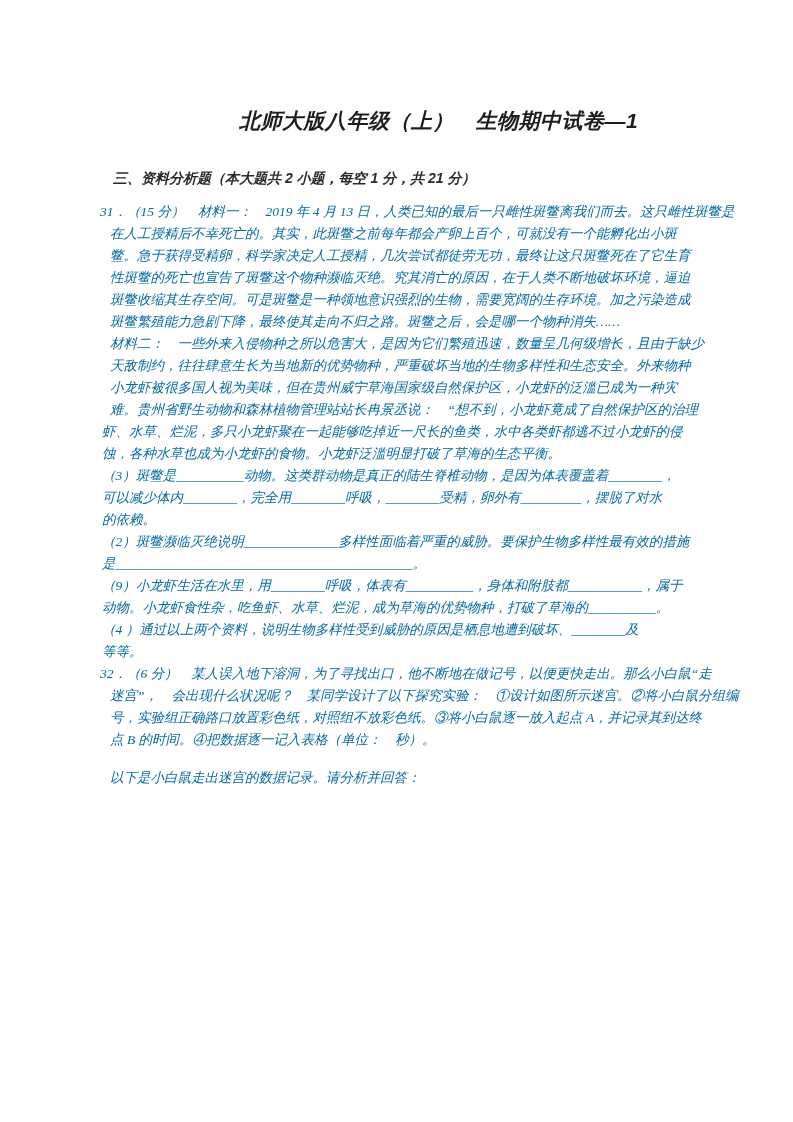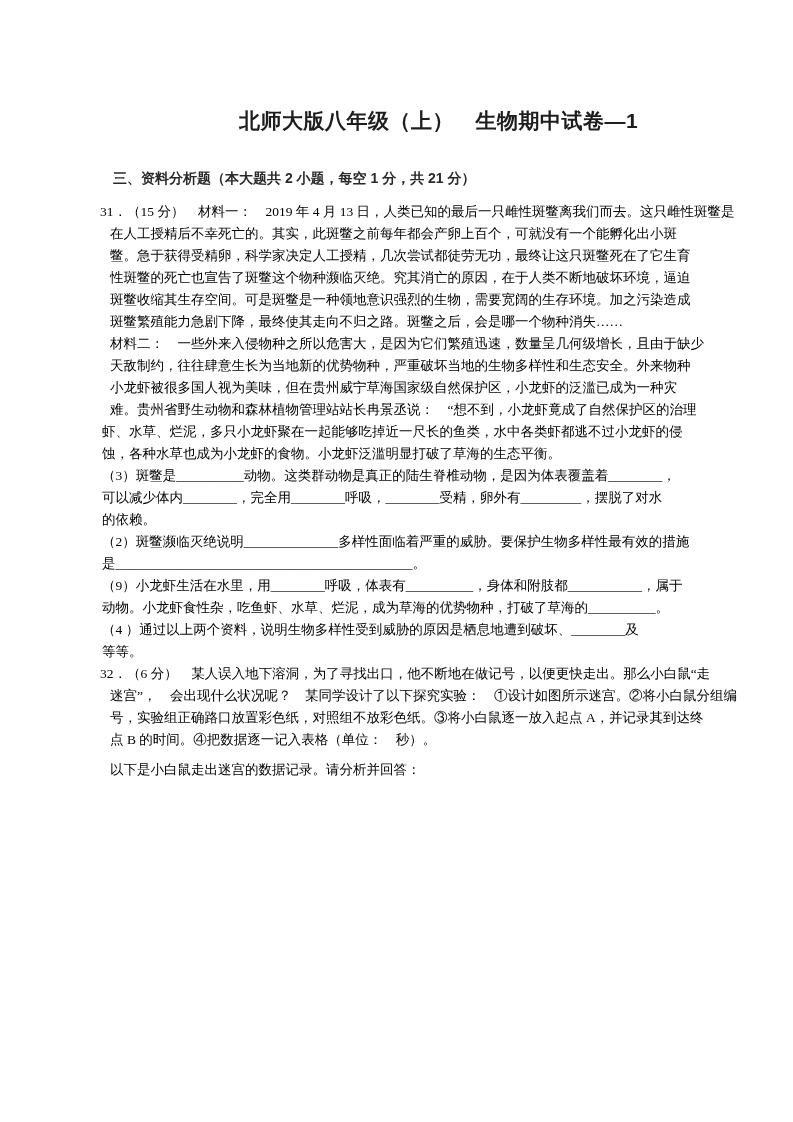--- a/index.html
+++ b/index.html
@@ -3,20 +3,21 @@
 <meta charset="utf-8">
 <style>
   html,body { margin:0; padding:0; background:#ffffff; }
   .page {
     position:relative;
     width:793px; height:1122px;
     background:#ffffff;
     overflow:hidden;
     font-family:"Liberation Serif","DejaVu Serif",serif;
     color:#3c3c3c;
+    font-style:italic;
   }
   .exam-title {
     padding-top:106px;
     padding-left:84px;            
     text-align:center;
     font-family:"Liberation Sans","DejaVu Sans",sans-serif;
     font-weight:bold;
     font-size:21px;
     line-height:30px;
     color:#1d1d1d;
@@ -28,28 +29,28 @@
     font-weight:bold;
     font-size:14px;
     line-height:20px;
     color:#2a2a2a;
   }
   .body-text {
     margin-left:100px;
     width:612px;
     font-size:13.5px;
     line-height:22px;
-    color:#000000;
+    color:#0369a1;
   }
   .line { white-space:nowrap; }
   .ind2  { padding-left:10px; }   
   .ind1  { padding-left:2px;  }   
   .gap8  { }
   .gap4  { }
-  .gap2  { margin-top:8px; }
+  .gap2  { margin-top:16px; }
 </style>
 </head>
 <body>
 
 <div class="page">
 
   <div class="exam-title">北师大版八年级（上）　生物期中试卷—1</div>
 
   <div class="section-heading">三、资料分析题（本大题共 2 小题，每空 1 分，共 21 分）</div>
 

